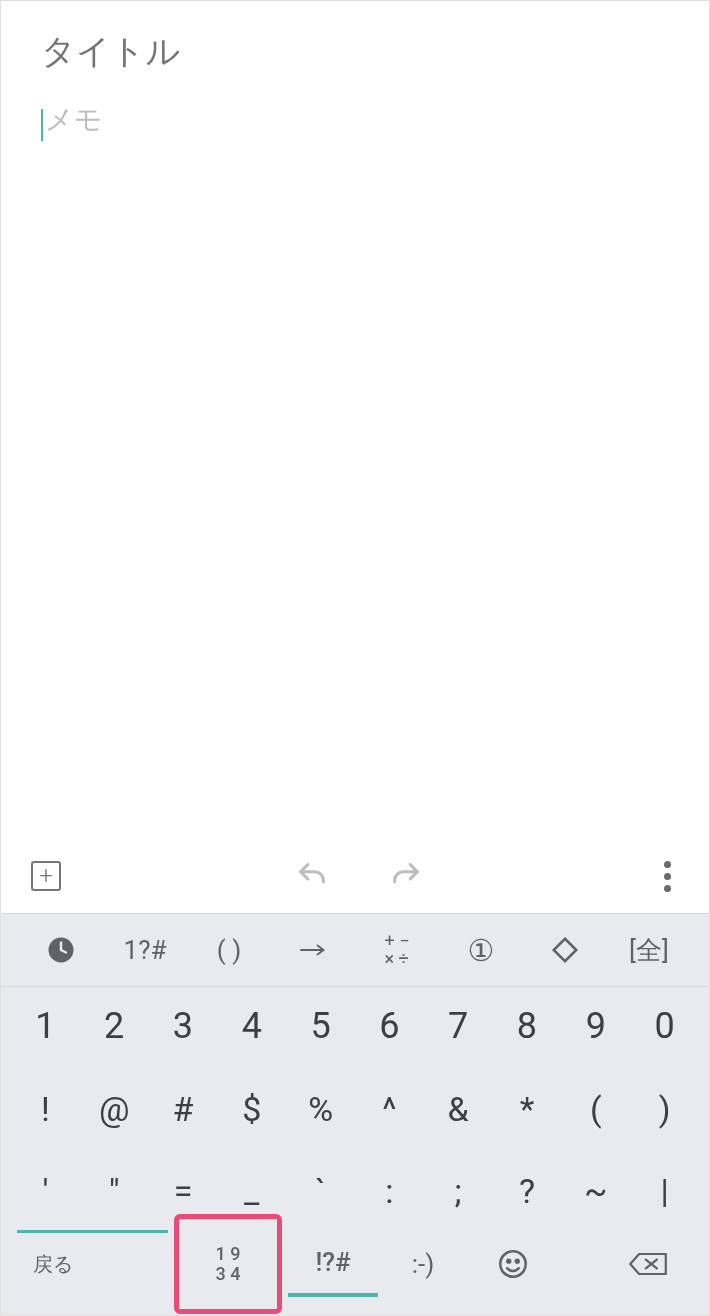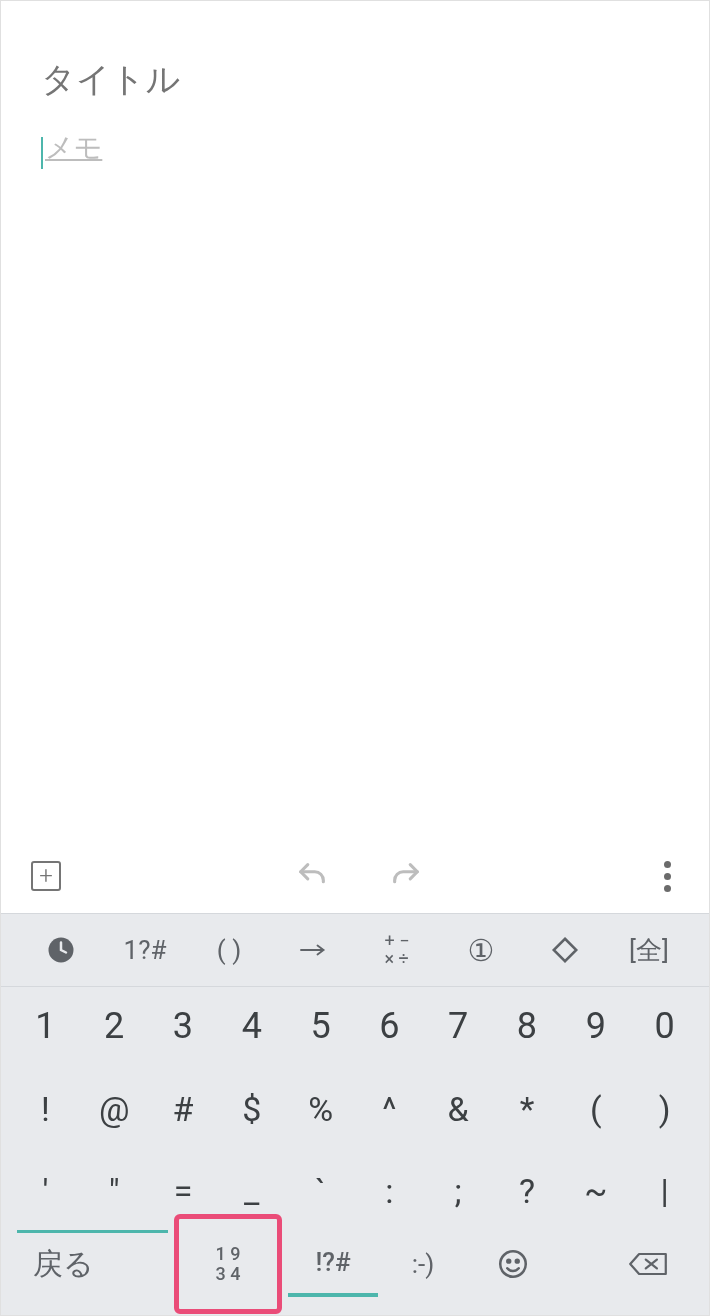--- a/index.html
+++ b/index.html
@@ -1,50 +1,50 @@
 <!DOCTYPE html>
 <html><head>
 <meta charset="utf-8">
 <style>
 * { margin: 0; padding: 0; box-sizing: border-box; font-family: -apple-system, BlinkMacSystemFont, "Segoe UI", Roboto, sans-serif; }
 body { width: 710px; height: 1316px; background: #fff; display: flex; flex-direction: column; border: 1px solid #e0e0e0; }
-.note-area { flex: 1; padding: 30px 40px; display: flex; flex-direction: column; margin-top: 28px; }
+.note-area { flex: 1; padding: 30px 40px; display: flex; flex-direction: column; }
 .title-input { font-size: 34px; color: #bdbdbd; border: none; outline: none; margin-bottom: 30px; }
 .memo-wrapper { position: relative; }
 .cursor { display: inline-block; width: 2px; height: 32px; background: #4db6ac; vertical-align: middle; margin-right: 2px; }
 .toolbar { display: flex; align-items: center; justify-content: space-between; padding: 16px 30px 20px; }
 .toolbar-center { display: flex; gap: 60px; }
 .tb-icon { width: 34px; height: 34px; color: #bdbdbd; }
 .dots { display: flex; flex-direction: column; gap: 5px; align-items: center; padding: 0 8px; }
 .dot { width: 7px; height: 7px; background: #6b6b6b; border-radius: 50%; }
 .keyboard { background: #e8eaed; display: flex; flex-direction: column; border-top: 1px solid #d5d8dc; }
 .kb-suggestions { display: flex; align-items: center; justify-content: space-around; padding: 18px 18px; border-bottom: 1px solid #d5d8dc; }
 .sug-item { color: #5f6368; font-size: 26px; display: flex; align-items: center; justify-content: center; min-width: 60px; }
 .sug-item svg { width: 30px; height: 30px; }
 .kb-rows { flex: 1; display: flex; flex-direction: column; padding: 18px 10px 0; gap: 42px; }
 .kb-row { display: flex; justify-content: space-around; }
 .key { color: #3c4043; font-size: 36px; font-weight: 400; width: 68px; text-align: center; }
 .key-sym { font-size: 34px; }
 .kb-bottom { display: flex; align-items: center; padding: 0 16px 18px; height: 86px; border-top: 2px solid transparent; margin-top: 18px; }
 .kb-bottom-item { display: flex; align-items: center; justify-content: center; color: #5f6368; font-size: 26px; flex: 1; height: 100%; }
-.kb-back { font-size: 30px; flex: 1.5; justify-content: flex-start; padding-left: 16px; border-top: 3px solid #4db6ac; margin-top: -3px; }
+.kb-back { font-size: 20px; flex: 1.5; justify-content: flex-start; padding-left: 16px; border-top: 3px solid #4db6ac; margin-top: -3px; }
 .kb-numbers { border: 5px solid #ea4c78; border-radius: 6px; font-size: 18px; font-weight: 500; color: #5f6368; line-height: 1.1; width: 108px; height: 100px; flex: none; margin: -8px 6px; }
 .kb-numbers-inner { text-align: center; }
 .kb-special { border-bottom: 4px solid #4db6ac; font-weight: 500; }
 .kb-empty { flex: 0.5; }
 .kb-delete svg { width: 40px; height: 32px; }
 .plus-icon { width: 30px; height: 30px; border: 2.5px solid #757575; border-radius: 3px; display: flex; align-items: center; justify-content: center; font-size: 24px; color: #757575; font-weight: 300; }
 </style>
 </head>
 <body>
 
 <div class="note-area">
   <input class="title-input" placeholder="タイトル" style="">
   <div class="memo-wrapper">
-    <span class="cursor"></span><span style="font-size:28px;color:#bdbdbd;text-decoration:underline;">メモ</span>
+    <span class="cursor"></span><span style="font-size:28px;color:#bdbdbd;">メモ</span>
   </div>
 </div>
 
 <div class="toolbar">
   <div class="plus-icon">+</div>
   <div class="toolbar-center">
     <svg class="tb-icon" viewBox="0 0 24 24" fill="none" stroke="currentColor" stroke-width="2.2" stroke-linecap="round" stroke-linejoin="round">
         <path d="M9 14L4 9l5-5"></path>
         <path d="M4 9h10a6 6 0 0 1 6 6v1"></path>
       </svg>

